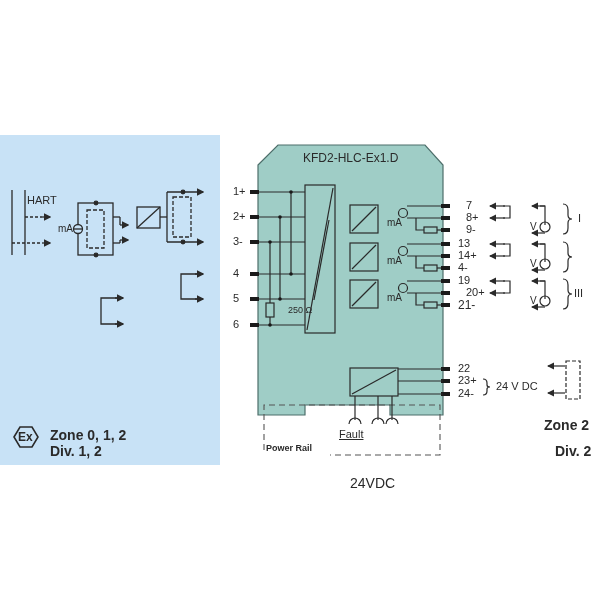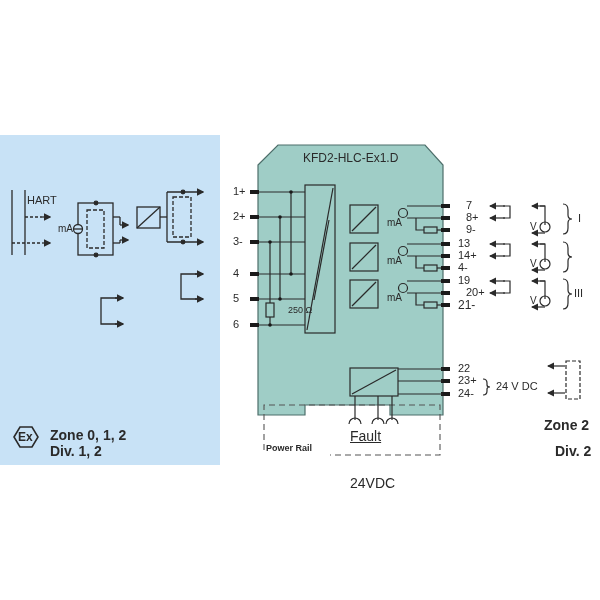--- a/index.html
+++ b/index.html
@@ -247,18 +247,18 @@
 
 <span class="lbl" style="left:530px;top:221px;font-size:10px;">V</span>
 <span class="lbl" style="left:530px;top:258px;font-size:10px;">V</span>
 <span class="lbl" style="left:530px;top:295px;font-size:10px;">V</span>
 
 <span class="lbl" style="left:458px;top:362px;font-size:11px;">22</span>
 <span class="lbl" style="left:458px;top:374px;font-size:11px;">23+</span>
 <span class="lbl" style="left:458px;top:387px;font-size:11px;">24-</span>
 <span class="lbl" style="left:496px;top:380px;font-size:11px;">24 V DC</span>
 
-<span class="lbl" style="left:350px;top:428px;font-size:14px;text-decoration:underline;">Fault</span>
+<span class="lbl" style="left:339px;top:428px;font-size:11px;text-decoration:underline;">Fault</span>
 <span class="lbl" style="left:350px;top:428px;font-size:14px;margin-top:47px;">24VDC</span>
 <span class="lbl" style="left:266px;top:443px;font-size:9px;font-weight:bold;">Power Rail</span>
 
 <span class="lbl bold" style="left:544px;top:417px;">Zone 2</span>
 <span class="lbl bold" style="left:555px;top:443px;">Div. 2</span>
 
 </body></html>

